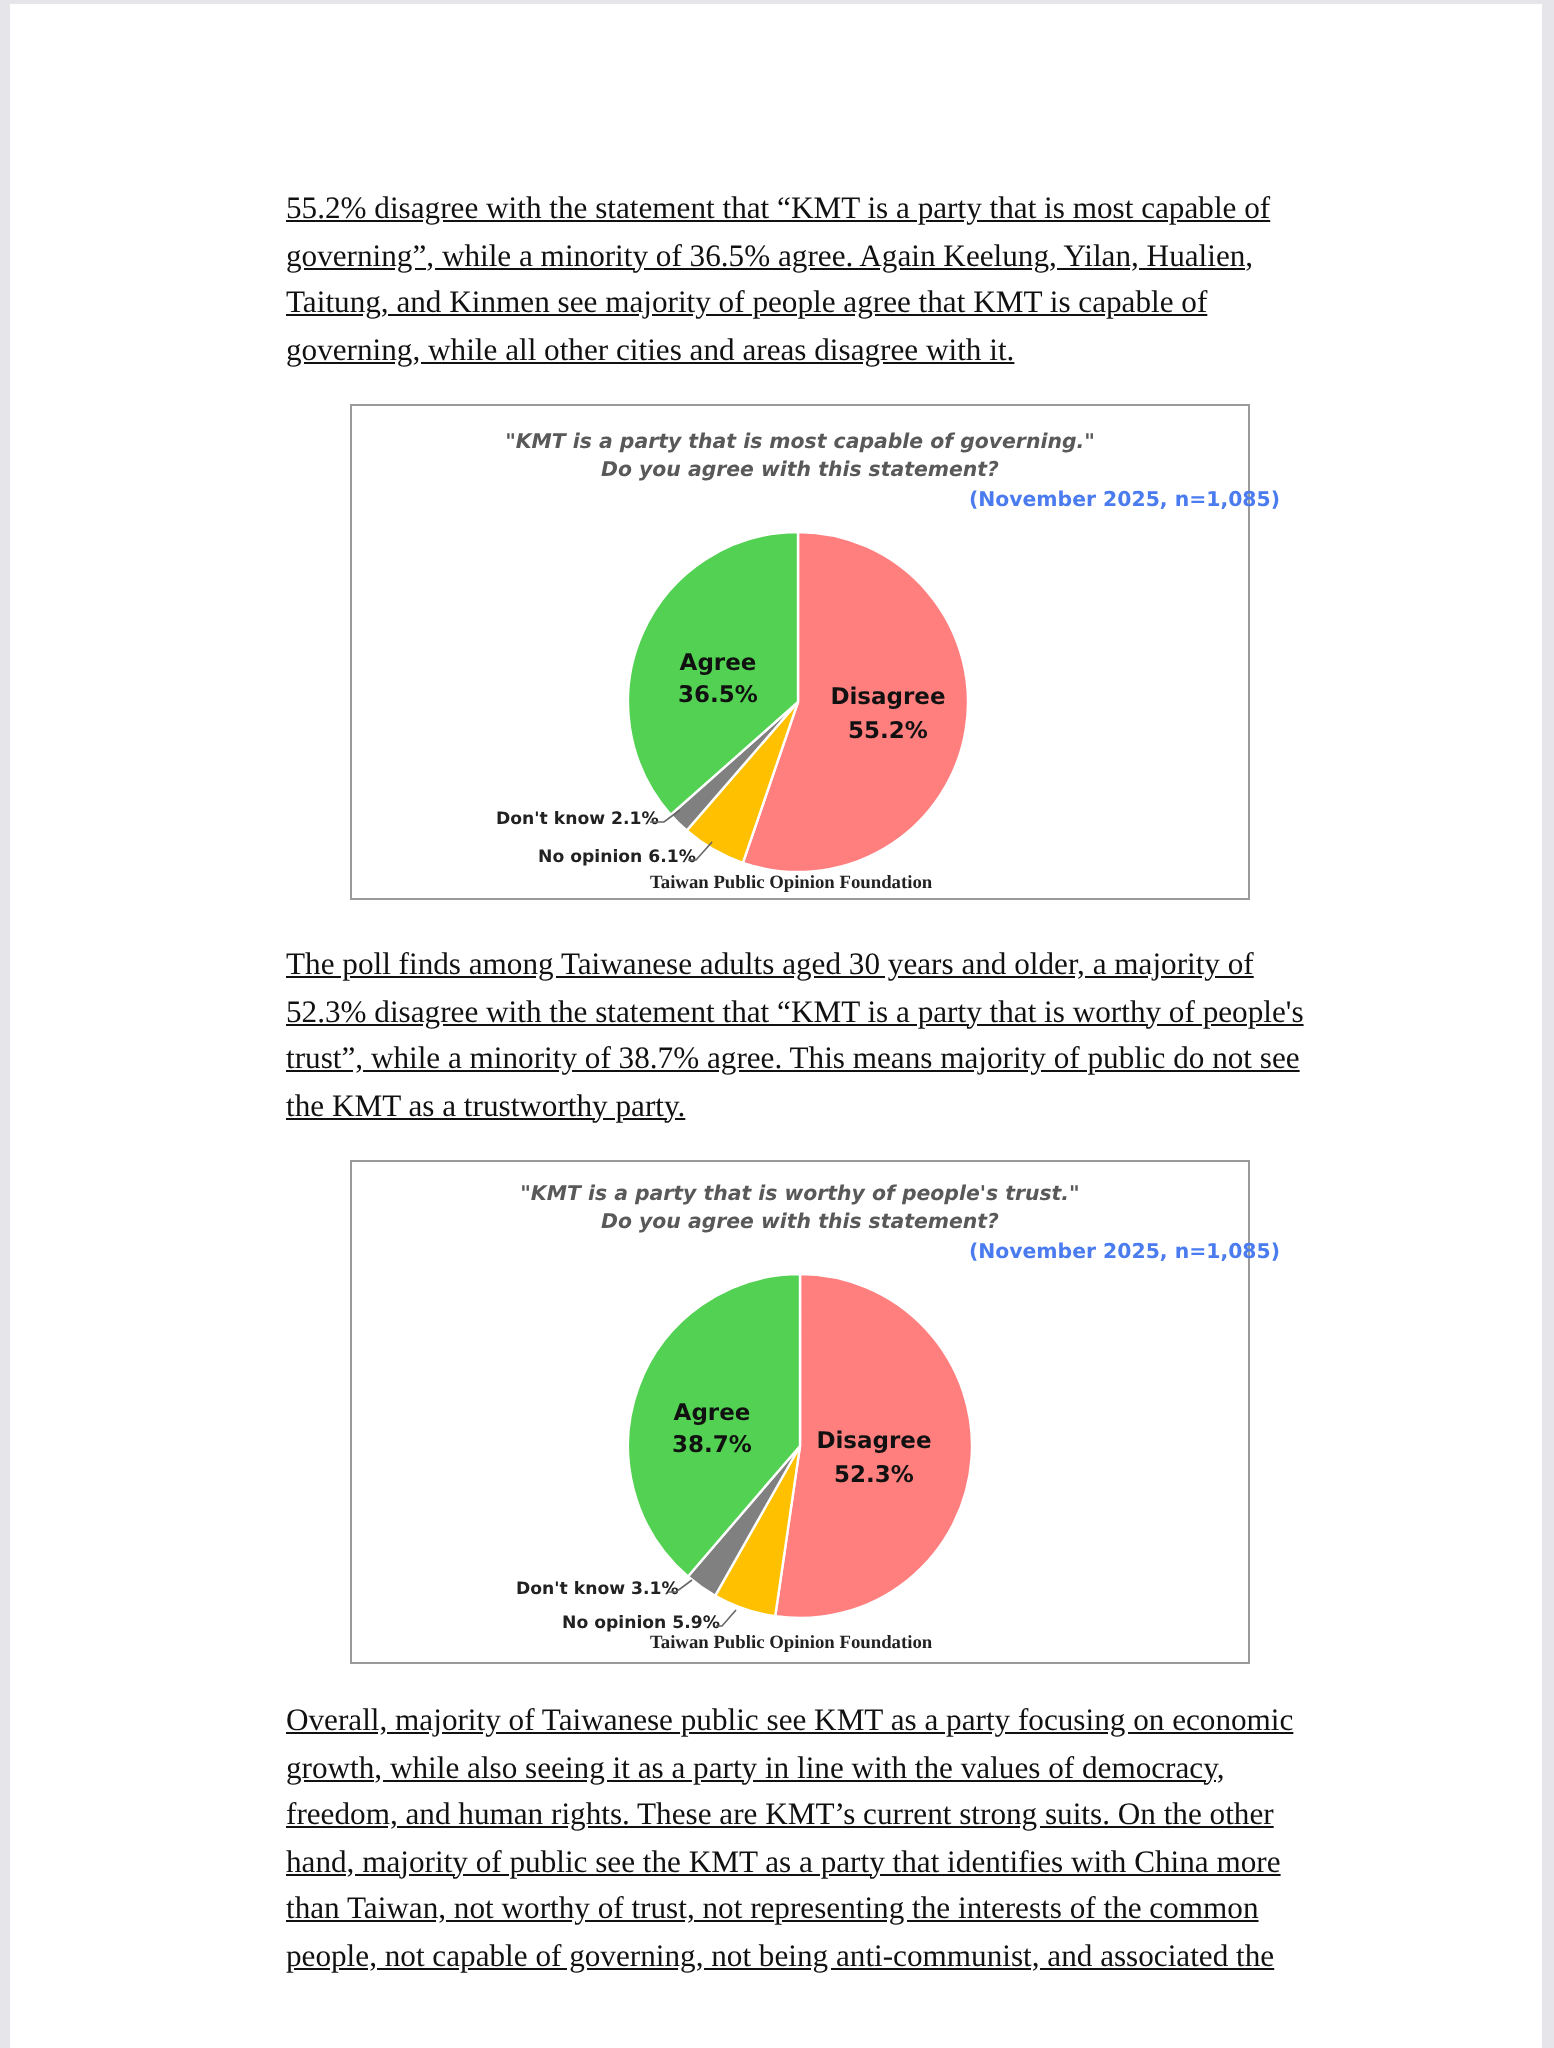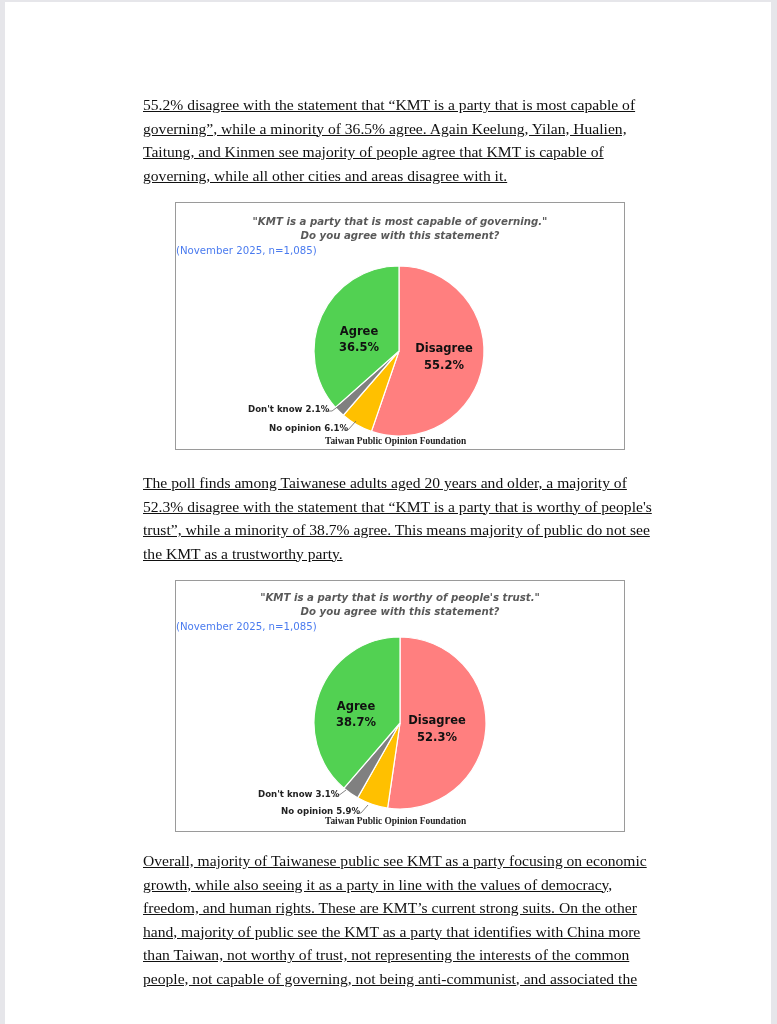--- a/index.html
+++ b/index.html
@@ -1,21 +1,21 @@
 <!DOCTYPE html>
 <html><head>
 <meta charset="utf-8">
 <style>
   html, body { margin:0; padding:0; }
   body { width:777px; height:1024px; background:#e6e6ea; overflow:hidden; position:relative; font-family:"Liberation Serif", serif; }
   .page { position:absolute; left:5px; top:2px; width:766px; height:1030px; background:#fff; }
   .para { position:absolute; left:143px; width:510px; font-size:15.6px; line-height:23.5px; color:#111; font-family:"Liberation Serif", serif; margin:0;text-decoration:underline; }
   .figure { position:absolute; left:175px; width:448px; border:1px solid #9a9a9a; background:#fff; }
   .fig-title { position:absolute; left:0; width:100%; text-align:center; font-family:"DejaVu Sans", sans-serif; font-style:italic; font-weight:bold; font-size:10.2px; color:#595959; line-height:14px; }
-  .fig-sub { position:absolute; left:0; width:100%; text-align:left; font-family:"DejaVu Sans", sans-serif; font-weight:normal; font-size:10.2px; color:#4a7bef; }
+  .fig-sub { position:absolute; left:16px; width:100%; text-align:right; font-family:"DejaVu Sans", sans-serif; font-weight:bold; font-size:10.2px; color:#4a7bef; }
   .fig-svg { position:absolute; left:0; top:0; }
   .lbl { font-family:"DejaVu Sans", sans-serif; font-weight:bold; fill:#111; }
   .small-lbl { font-family:"DejaVu Sans", sans-serif; font-weight:bold; fill:#222; font-size:8.6px; }
   .source { font-family:"Liberation Serif", serif; font-weight:bold; fill:#222; font-size:9.4px; }
 </style>
 </head>
 <body>
 
 <div class="page"></div>
 
@@ -37,21 +37,21 @@
     <text class="lbl" x="268" y="149" font-size="11.5" text-anchor="middle">Disagree</text>
     <text class="lbl" x="268" y="166" font-size="11.5" text-anchor="middle">55.2%</text>
     <text class="small-lbl" x="72" y="209">Don't know 2.1%</text>
     <polyline points="149,208 156,208 164,202" fill="none" stroke="#666" stroke-width="0.8"></polyline>
     <text class="small-lbl" x="93" y="228">No opinion 6.1%</text>
     <polyline points="168,227 172,227 180,218" fill="none" stroke="#666" stroke-width="0.8"></polyline>
     <text class="source" x="149" y="241">Taiwan Public Opinion Foundation</text>
   </svg>
 </div>
 
-<p class="para" style="top:471px;">The poll finds among Taiwanese adults aged 20 years and older, a majority of 52.3% disagree with the statement that “KMT is a party that is worthy of people's trust”, while a minority of 38.7% agree. This means majority of public do not see the KMT as a trustworthy party.</p>
+<p class="para" style="top:471px;">The poll finds among Taiwanese adults aged 30 years and older, a majority of 52.3% disagree with the statement that “KMT is a party that is worthy of people's trust”, while a minority of 38.7% agree. This means majority of public do not see the KMT as a trustworthy party.</p>
 
 <div class="figure" style="top:580px; height:250px;">
   <div class="fig-title" style="top:10px;">"KMT is a party that is worthy of people's trust."</div>
   <div class="fig-title" style="top:24px;">Do you agree with this statement?</div>
   <div class="fig-sub" style="top:40px;">(November 2025, n=1,085)</div>
   <svg class="fig-svg pie" width="448" height="250">
     <g class="slices">
         <path d="M224,142 L224,56 A86,86 0 1 1 211.6150727005063,227.10354619982797 Z" fill="#ff7f7f" stroke="#fff" stroke-width="1.2"></path>
         <path d="M224,142 L211.6150727005063,227.10354619982797 A86,86 0 0 1 181.6254486268469,216.8358029015792 Z" fill="#ffc000" stroke="#fff" stroke-width="1.2"></path>
         <path d="M224,142 L181.6254486268469,216.8358029015792 A86,86 0 0 1 167.94229962412442,207.21912471483006 Z" fill="#808080" stroke="#fff" stroke-width="1.2"></path>

